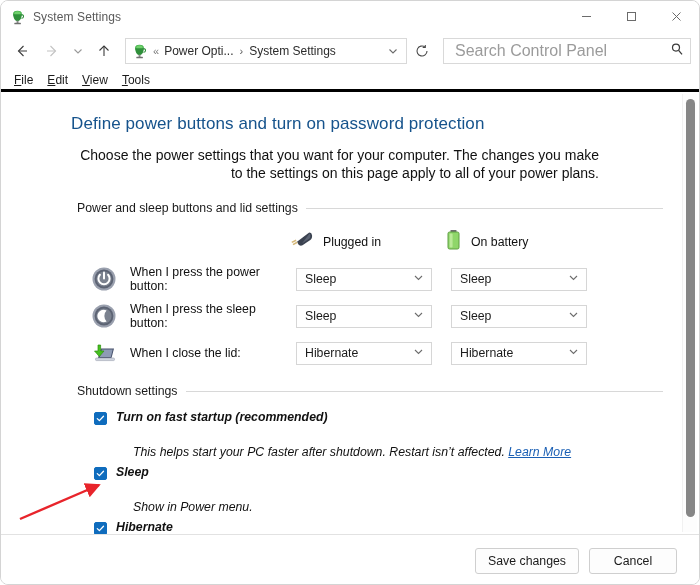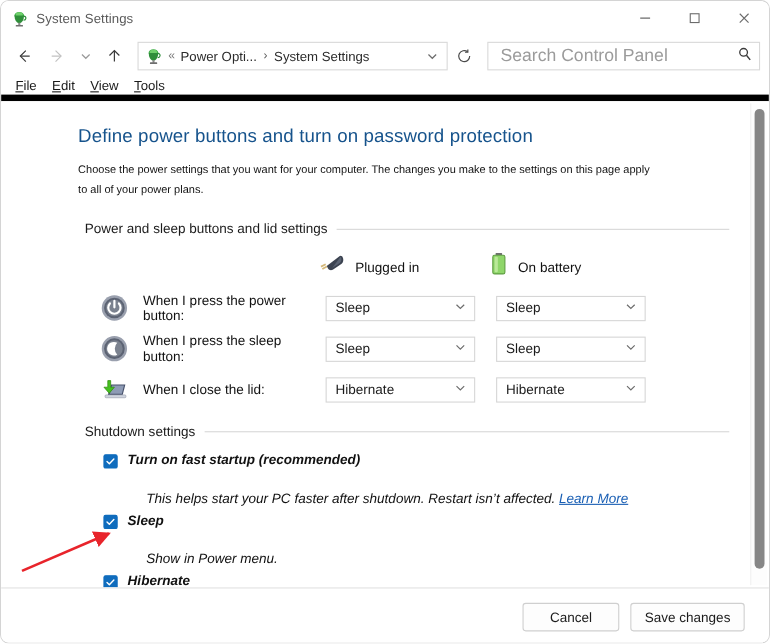--- a/index.html
+++ b/index.html
@@ -107,21 +107,21 @@
     color: #2b2b2b;
     background: transparent;
   }
   .searchbox input::placeholder { color: #9b9b9b; }
 
   
   .menubar {
     height: 22px;
     display: flex; align-items: center;
     padding-left: 6px;
-    border-bottom: 6px solid #000000;
+    border-bottom: 3px solid #000000;
     background: #ffffff;
   }
   .menuitem {
     font-size: 12px;
     color: #1b1b1b;
     padding: 2px 7px;
   }
   .menuitem u { text-underline-offset: 1px; }
 
   
@@ -134,25 +134,26 @@
   .inner { padding: 16px 30px 0 70px; }
 
   h1.page-title {
     font-size: 17px;
     font-weight: normal;
     color: #16538c;
     margin: 6px 0 12px 0;
     letter-spacing: .1px;
   }
   .desc {
-    font-size: 10px;
+    font-size: 14px;
     color: #111;
     line-height: 18px;
     margin: 0 36px 0 0;
     max-width: 528px;
+    text-align: right;
   }
 
   
   .grouphdr {
     display: flex; align-items: center;
     margin-top: 19px;
     margin-left: 6px;
   }
   .grouphdr .lbl {
     font-size: 12.3px;
@@ -570,22 +571,22 @@
 
       </div>
     </div>
 
     <div class="scrollbar">
       <div class="thumb"></div>
     </div>
   </div>
 
   <div class="footer">
+    <div class="btn">Save changes</div>
     <div class="btn">Cancel</div>
-    <div class="btn">Save changes</div>
   </div>
 
   <svg class="annotation" viewBox="0 0 700 585">
     <defs>
       <marker id="redhead" markerWidth="7" markerHeight="7" refX="5.6" refY="3.2" orient="auto">
         <path d="M0,0 L6.4,3.2 L0,6.4 Z" fill="#e8242b"></path>
       </marker>
     </defs>
     <line x1="19" y1="518" x2="98" y2="484" stroke="#e8242b" stroke-width="2.4" marker-end="url(#redhead)"></line>
   </svg>

